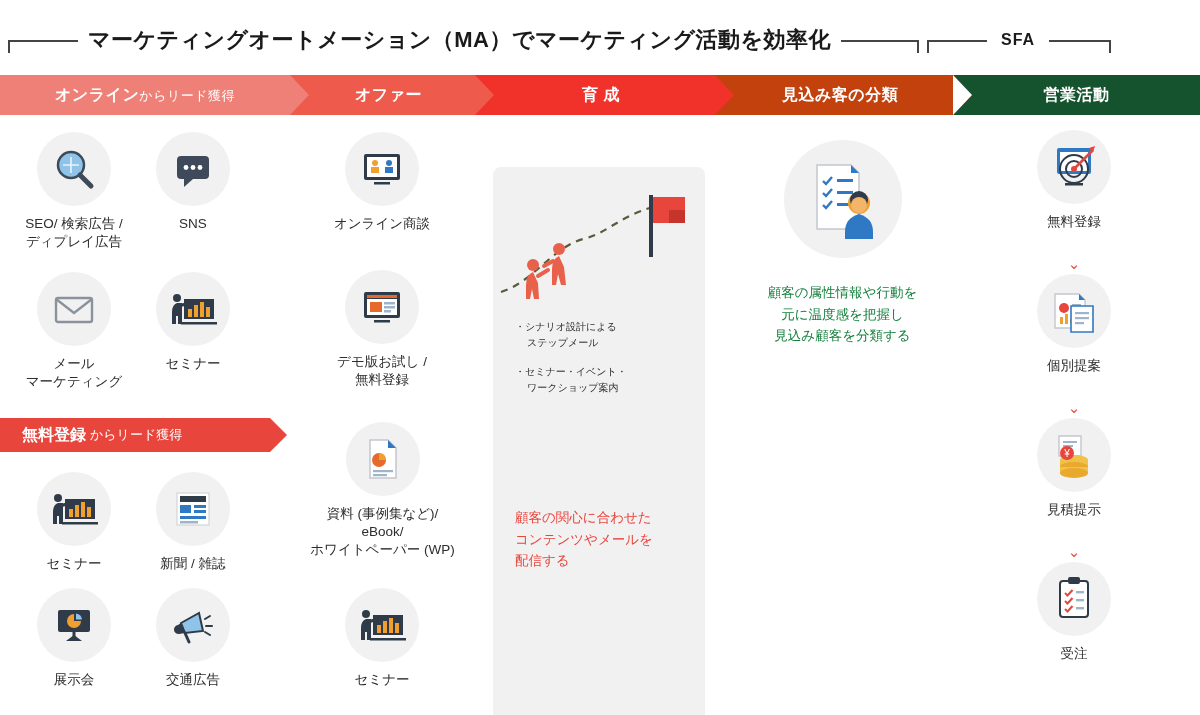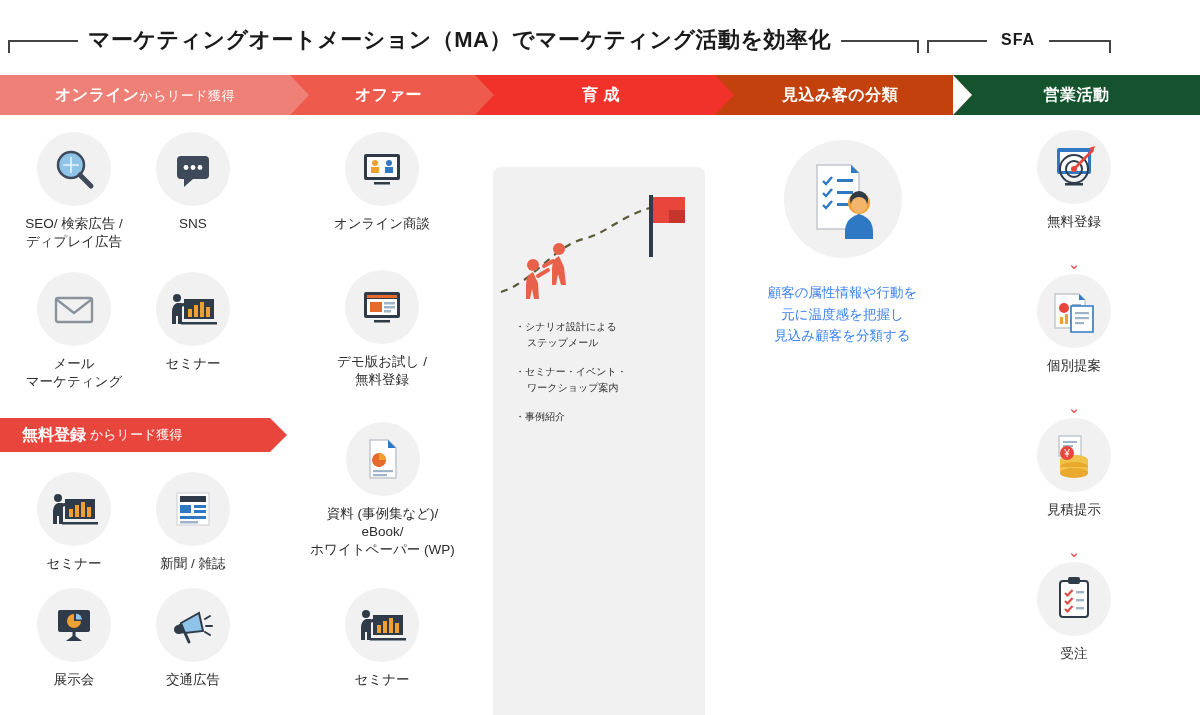--- a/index.html
+++ b/index.html
@@ -103,21 +103,21 @@
   .panel .bullets { font-size: 10px; line-height: 1.55; color: #2d2d2d; }
   .panel .bullets li { list-style: none; margin-bottom: 14px; text-indent: -12px; padding-left: 12px; }
   .panel .bullets li::before { content: "・"; }
   .panel ul { margin: 0; padding: 0; }
   .panel .red {
     color: #e8453c; font-size: 13.5px; line-height: 1.6;
   }
 
   .blocktext {
     position: absolute; text-align: center; font-size: 13.5px;
-    line-height: 1.6; color: #3b82f6; white-space: pre-line;
+    line-height: 1.6; color: #15803d; white-space: pre-line;
   }
 
   .arrow-down {
     position: absolute; left: 50%; transform: translateX(-50%);
     color: #e8453c; font-size: 15px; line-height: 1;
   }
 </style>
 </head>
 <body>
 
@@ -364,23 +364,25 @@
             <path d="M60 84 l-9 5" stroke="#e8614a" stroke-width="4" stroke-linecap="round"></path>
           </g>
         </svg>
       </div>
 
       <ul class="bullets" style="position:absolute; left:22px; top:152px; width:170px;" data-name="nurture-bullets">
         <li style="white-space:pre-line;" data-name="nurture-bullet-0">シナリオ設計による
 ステップメール</li>
         <li style="white-space:pre-line;" data-name="nurture-bullet-1">セミナー・イベント・
 ワークショップ案内</li>
-        <li style="white-space:pre-line;" data-name="nurture-bullet-2">事例紹介</li>
       </ul>
 
+      <div class="red" style="position:absolute; left:22px; top:340px; width:180px; white-space:pre-line;" data-name="nurture-note">顧客の関心に合わせた
+コンテンツやメールを
+配信する</div>
     </div>
 
     <div class="item" style="left:783px; top:18px; width:120px;" data-name="classify-icon-wrap">
       <div class="circle" style="width:118px; height:118px;" data-name="checklist-person-icon">
         <svg width="84" height="80" viewBox="0 0 84 80">
           <path d="M16 6 h34 l8 8 v56 h-42 z" fill="#ffffff" stroke="#c2c8ce" stroke-width="1.5"></path>
           <path d="M50 6 v8 h8 z" fill="#2f79c4"></path>
           <g stroke="#2f79c4" stroke-width="2.4" fill="none">
             <path d="M22 22 l3 3 l6 -7"></path>
               <path d="M22 34 l3 3 l6 -7"></path>

